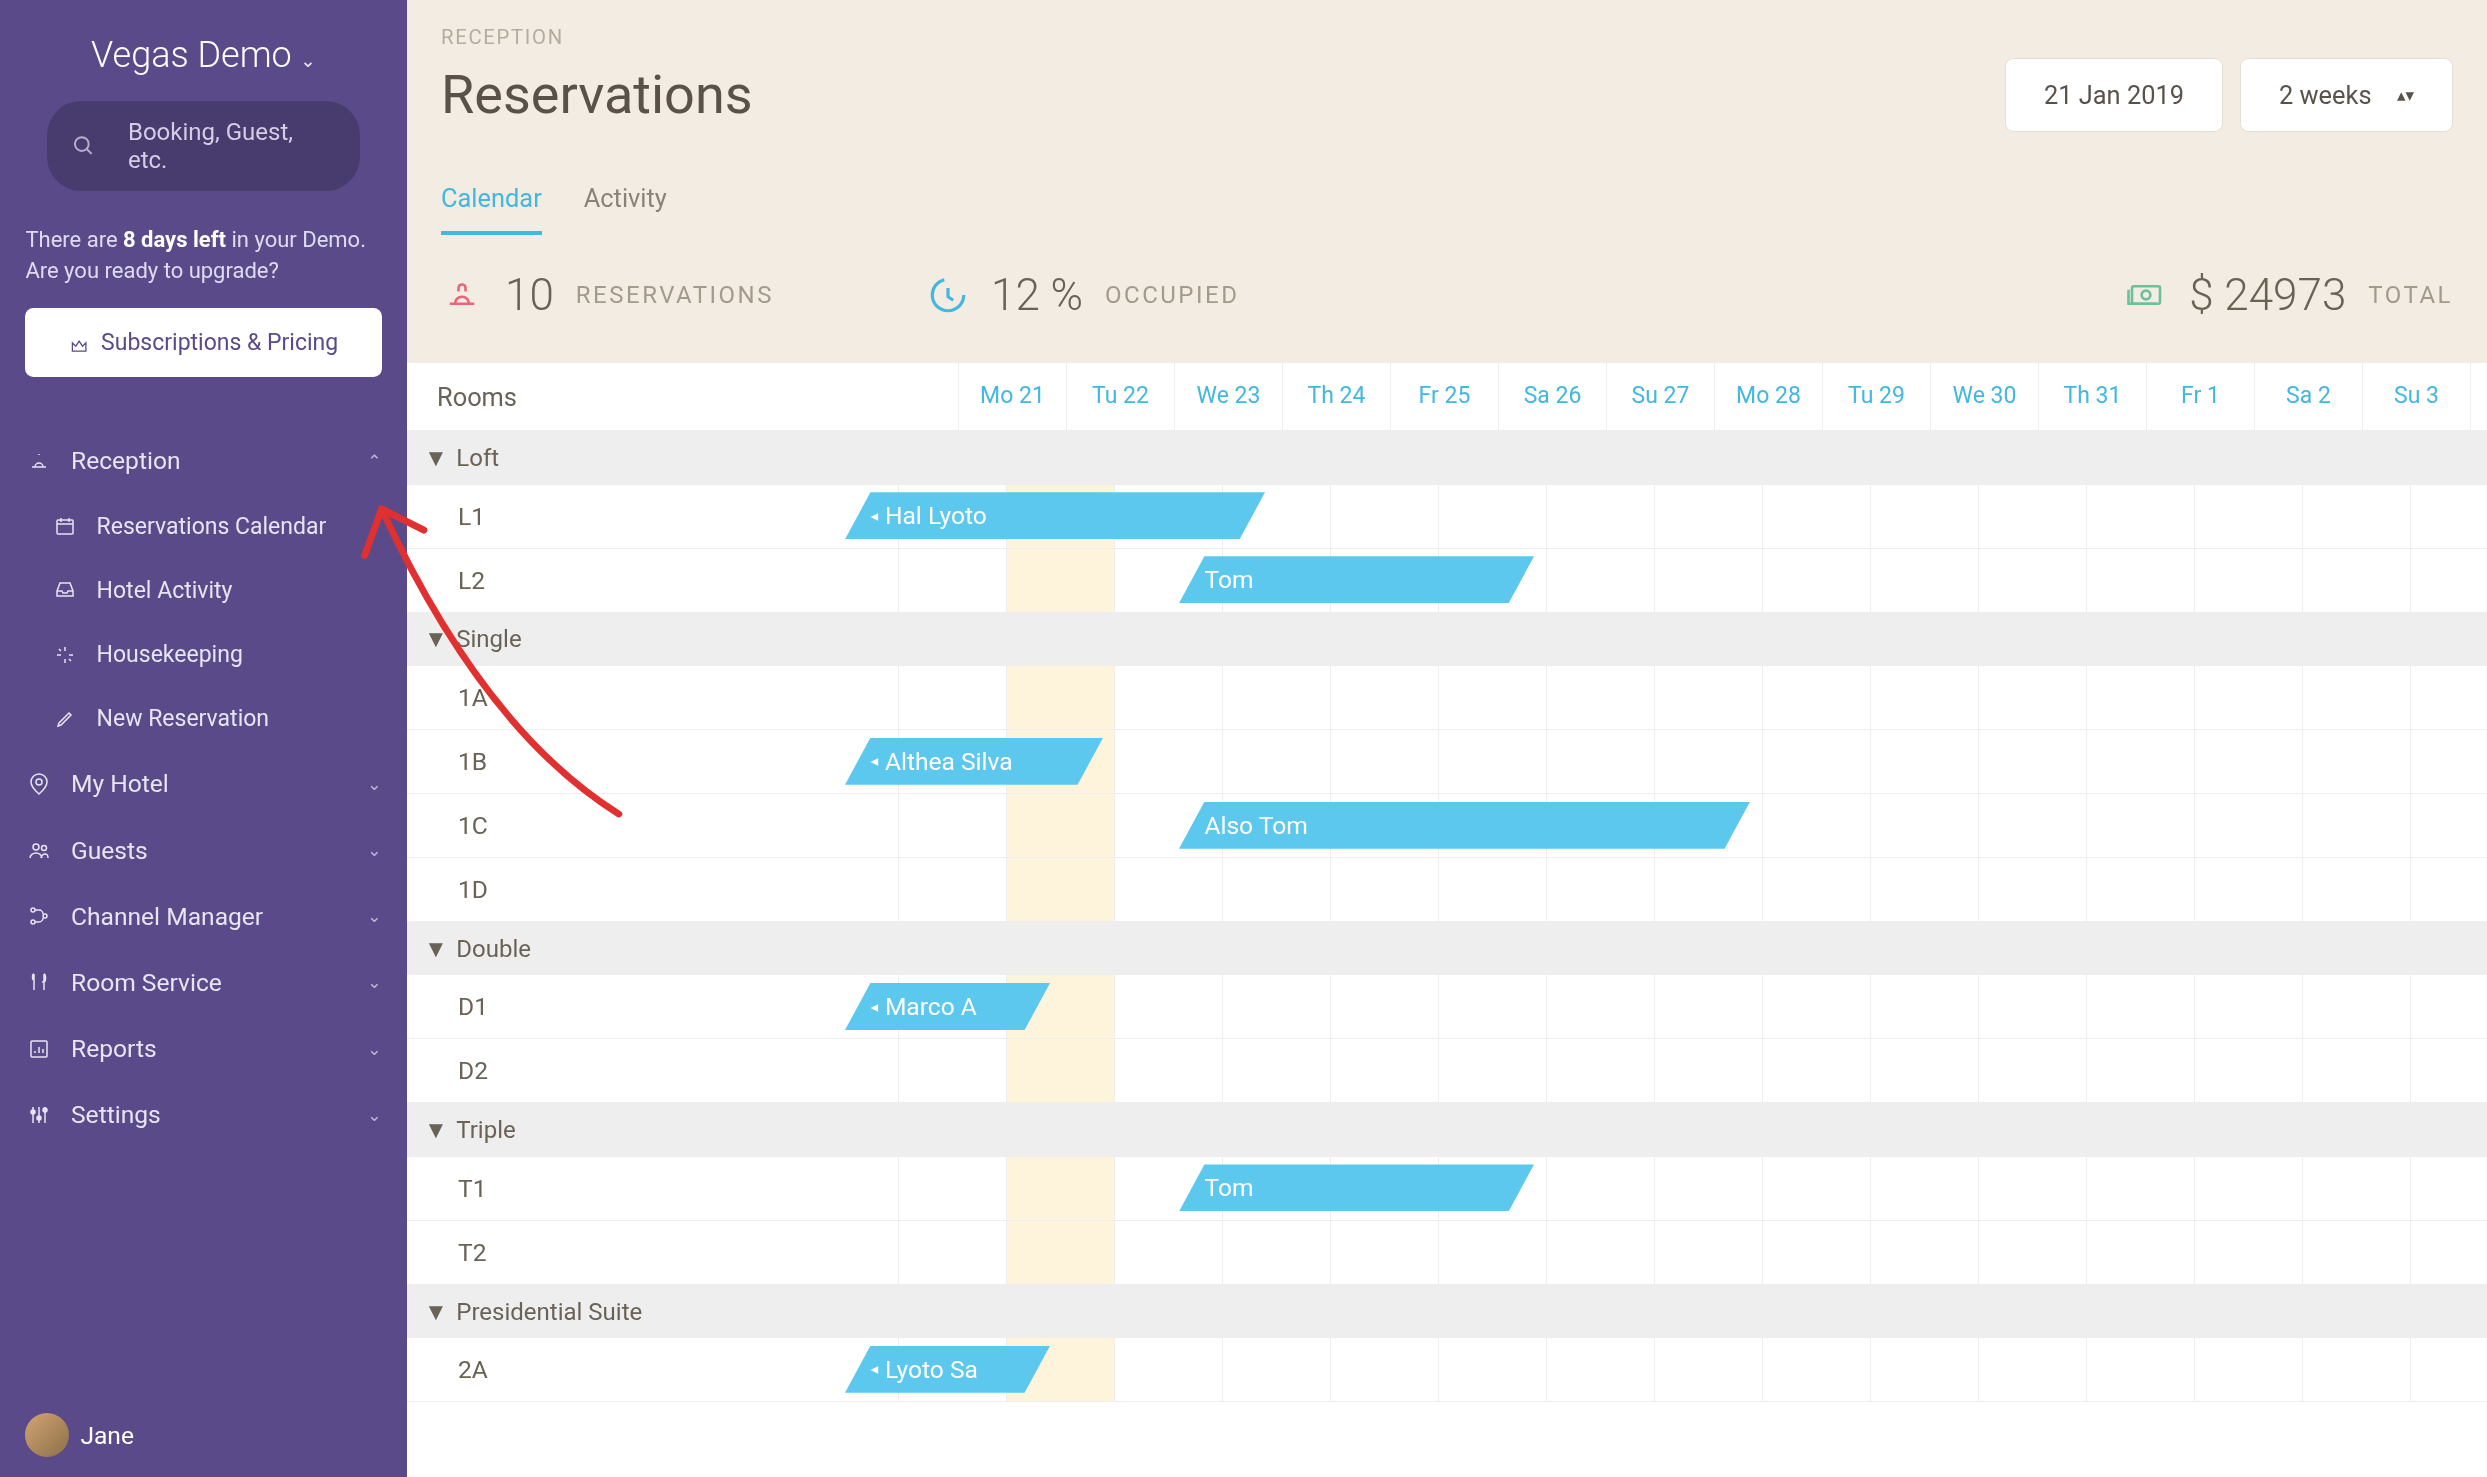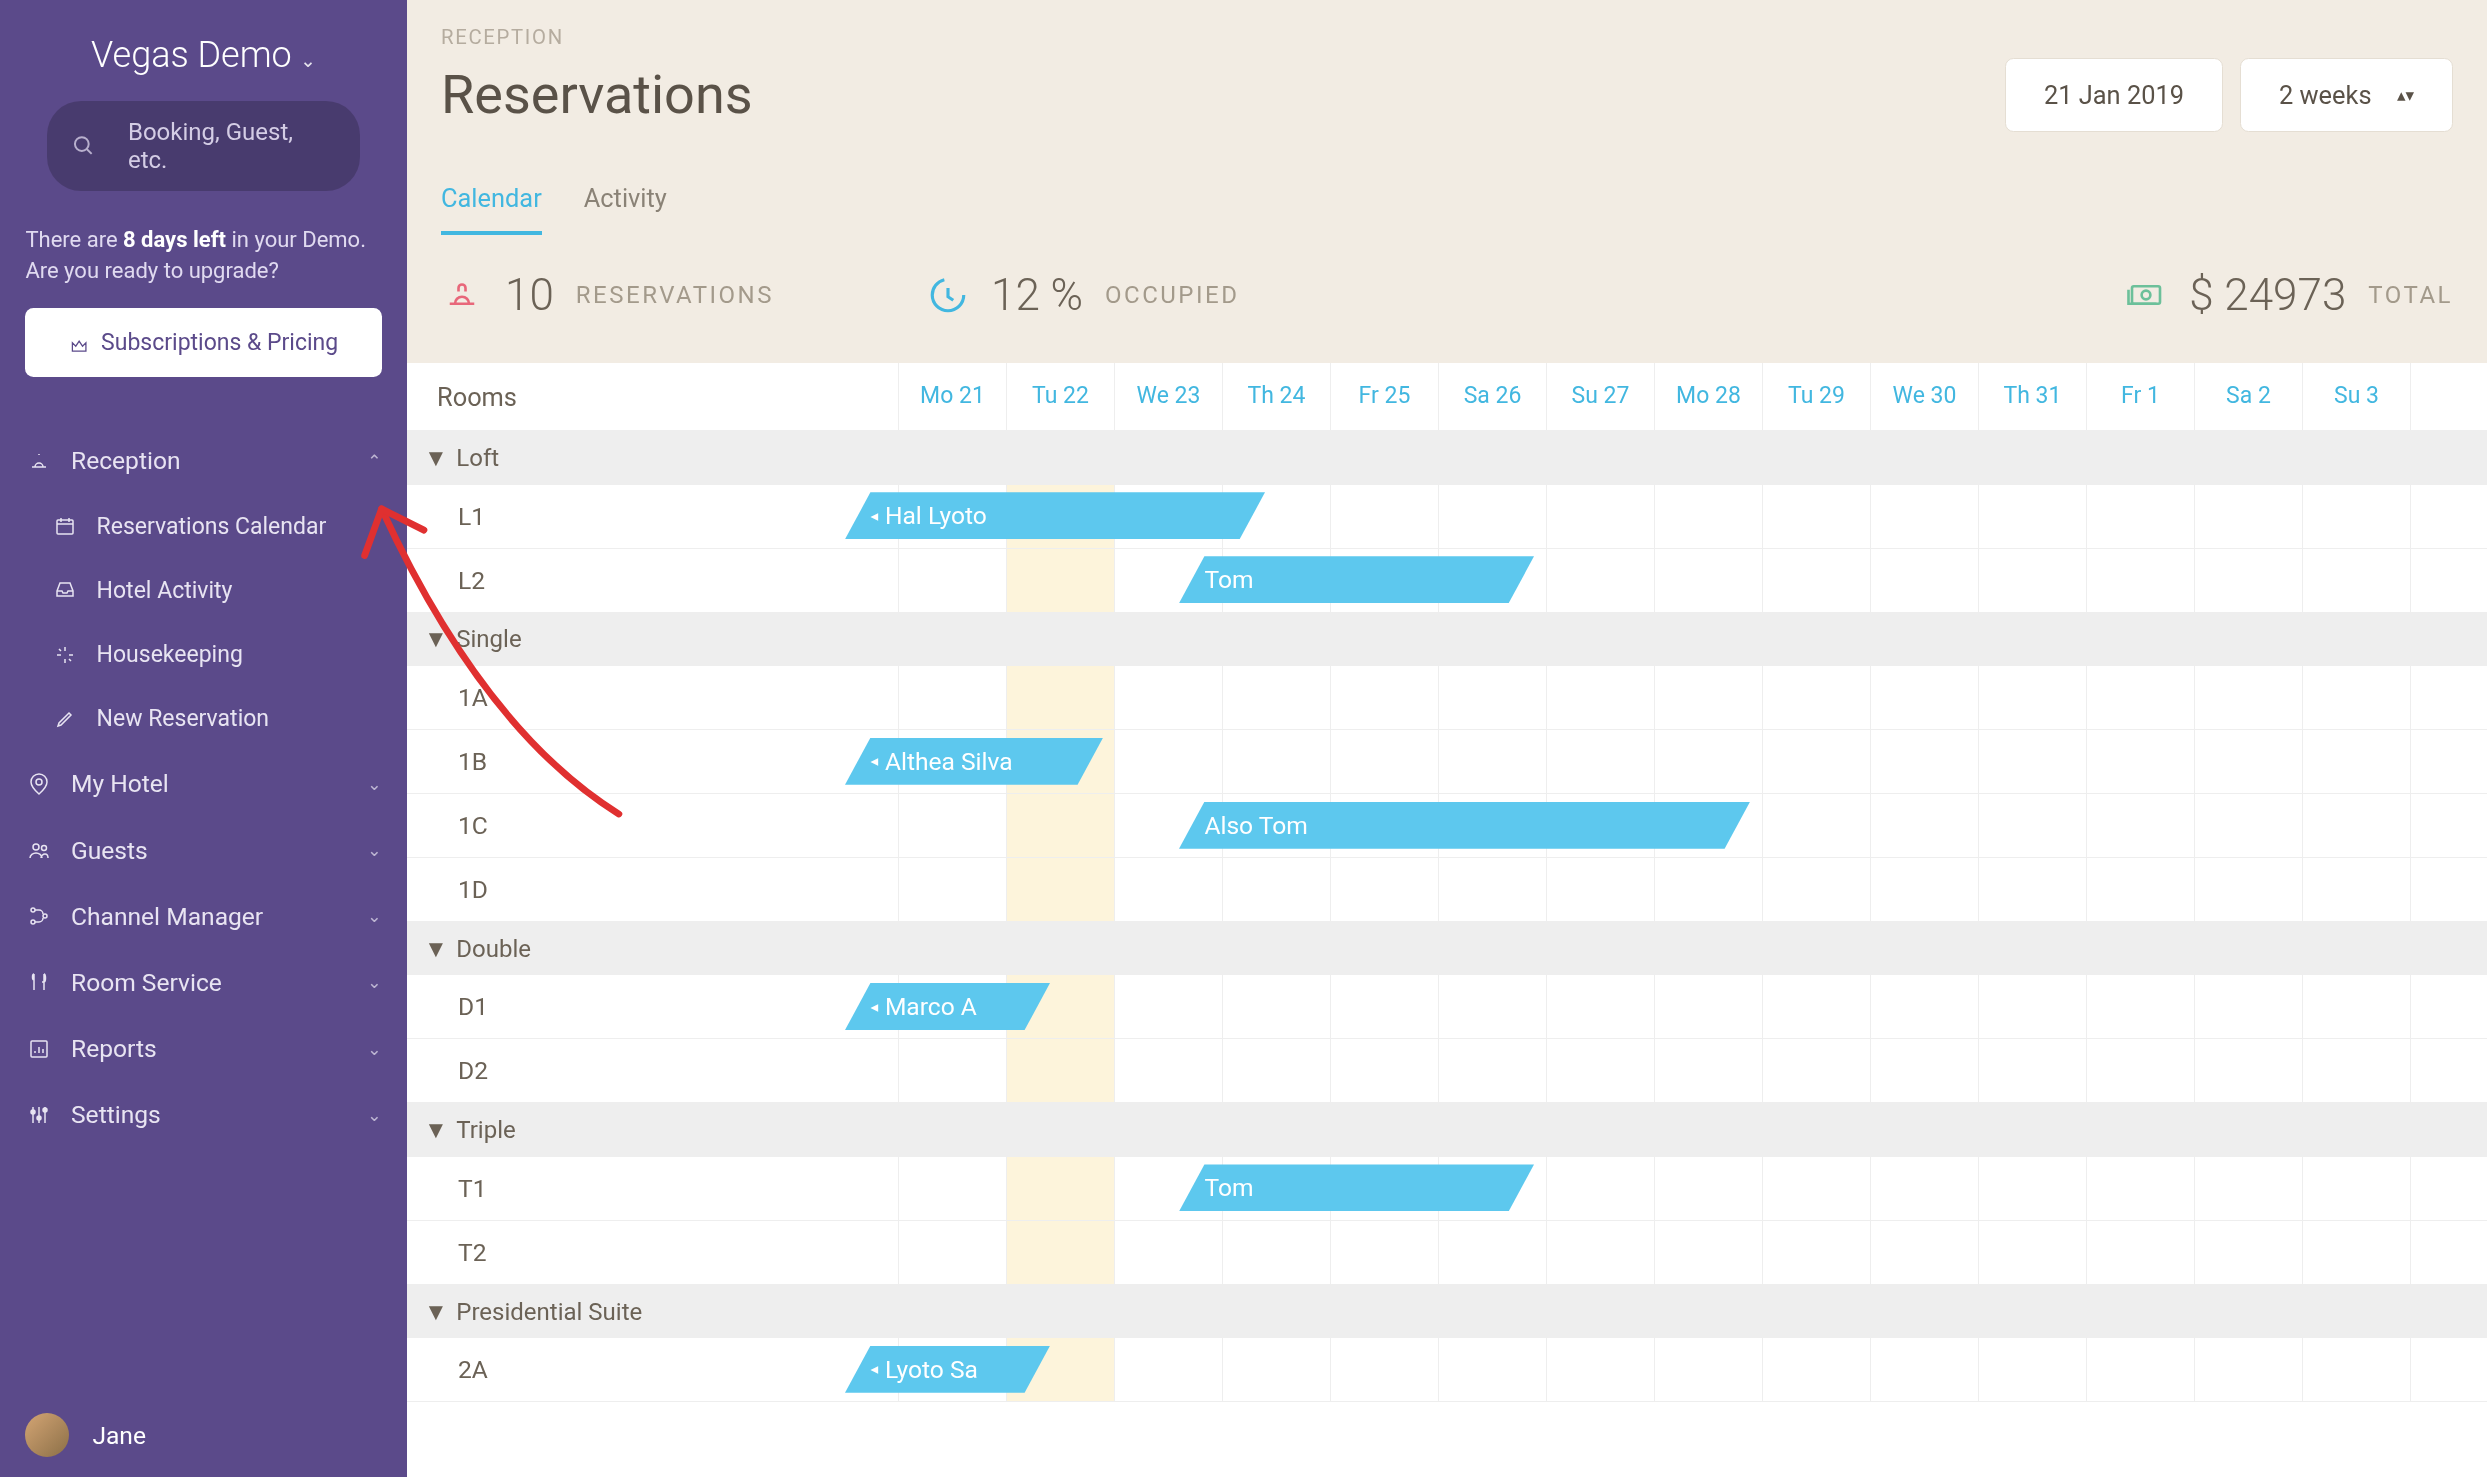--- a/index.html
+++ b/index.html
@@ -14,40 +14,40 @@
 .search-text{color:#d4cde5;font-size:24px}
 .demo-note{padding:8.5px 25.4px 21px;font-size:22px;line-height:1.4;color:#e0daf0}
 .demo-note b{color:#fff}
 .pricing-btn{margin:0 25.4px 51px;background:#fff;color:#5b4a8a;border-radius:8.5px;padding:21px 17px;text-align:center;font-size:23px;display:flex;align-items:flex-end;justify-content:center;gap:12px;cursor:pointer}
 .messages-btn{margin:17px 25.4px 34px;background:rgba(0,0,0,.18);border-radius:6.8px;padding:18.6px 17px;text-align:center;font-size:22px;display:flex;align-items:center;justify-content:center;gap:12px;cursor:pointer;color:#ece8f5}
 .nav{flex:1}
 .nav-item{padding:18.6px 25.4px;display:flex;align-items:center;gap:18.6px;font-size:24.6px;cursor:pointer;color:#e8e4f2}
 .nav-item.sub{padding-left:51px;font-size:23px}
 .nav-item .nav-icon{width:27px;display:flex;justify-content:center}
 .nav-item .chev-r{margin-left:auto;opacity:.7;font-size:17px}
-.user-row{padding:21px 25.4px;display:flex;align-items:center;gap:23px;font-size:24.6px}
+.user-row{padding:21px 25.4px;display:flex;align-items:center;gap:11px;font-size:24.6px}
 .avatar{width:44px;height:44px;border-radius:50%;background:linear-gradient(135deg,#d4a574,#8b6f47)}
 .main{flex:1;display:flex;flex-direction:column;overflow:hidden}
 .topbar{padding:25.4px 34px 0}
 .crumb{color:#b5ac9f;font-size:20.3px;letter-spacing:1.7px;text-transform:uppercase}
 .title-row{display:flex;align-items:center;justify-content:space-between;margin-top:8.5px}
 .page-title{font-size:54px;font-weight:400;color:#5a5248}
 .controls{display:flex;gap:17px}
 .ctl{background:#fff;border:0.8px solid #e5ded3;border-radius:8.5px;padding:21px 38px;font-size:25.4px;color:#5a5248;display:flex;align-items:center;gap:25.4px;cursor:pointer}
 .tabs{display:flex;gap:42px;margin-top:38px;font-size:25.4px}
 .tab{padding:12.7px 0 18.6px;color:#8a8276;cursor:pointer}
 .tab.active{color:#42b7e0;border-bottom:4.2px solid #42b7e0}
 .stats{background:#f2ece3;padding:34px 34px 42px;display:flex;gap:153px;align-items:center}
 .stat{display:flex;align-items:center;gap:22px;color:#a39a8b}
 .stat-icon{width:42px;height:42px}
 .stat-num{font-size:44px;font-weight:300;color:#6b6256}
 .stat-label{font-size:24px;letter-spacing:2.5px;text-transform:uppercase}
 .calendar{flex:1;background:#fff;overflow:auto;position:relative}
 .cal-head{display:flex;border-bottom:0.8px solid #eee;position:sticky;top:0;background:#fff;z-index:2}
-.rooms-col{width:492px;border-right:0.8px solid #eee;flex-shrink:0}
+.rooms-col{width:552px;border-right:0.8px solid #eee;flex-shrink:0}
 .rooms-head{padding:18.6px 30px;font-size:25.4px;color:#6b6256}
 .day-col{width:108px;border-right:0.8px solid #eee;text-align:center;padding:18.6px 4.2px;font-size:23px;color:#42b7e0;flex-shrink:0}
 .cal-body{}
 .section-row{background:#eee;padding:12.7px 17px;font-size:24px;color:#6b6256;display:flex;align-items:center;gap:8.5px}
 .room-row{display:flex;border-bottom:0.8px solid #eee;position:relative;height:64px}
 .room-label{width:492px;border-right:0.8px solid #eee;padding:17px 17px 17px 51px;font-size:24.6px;color:#6b6256;flex-shrink:0}
 .cells{display:flex;flex:1;position:relative}
 .cell{width:108px;border-right:0.8px solid #eee;flex-shrink:0}
 .cell.today{background:#fdf4db}
 .booking{position:absolute;top:7.6px;height:47px;background:#5dc8ee;color:#fff;display:flex;align-items:center;padding:0 25.4px;font-size:24.6px;white-space:nowrap;overflow:hidden;clip-path:polygon(25.4px 0,100% 0,calc(100% - 25.4px) 100%,0 100%)}

